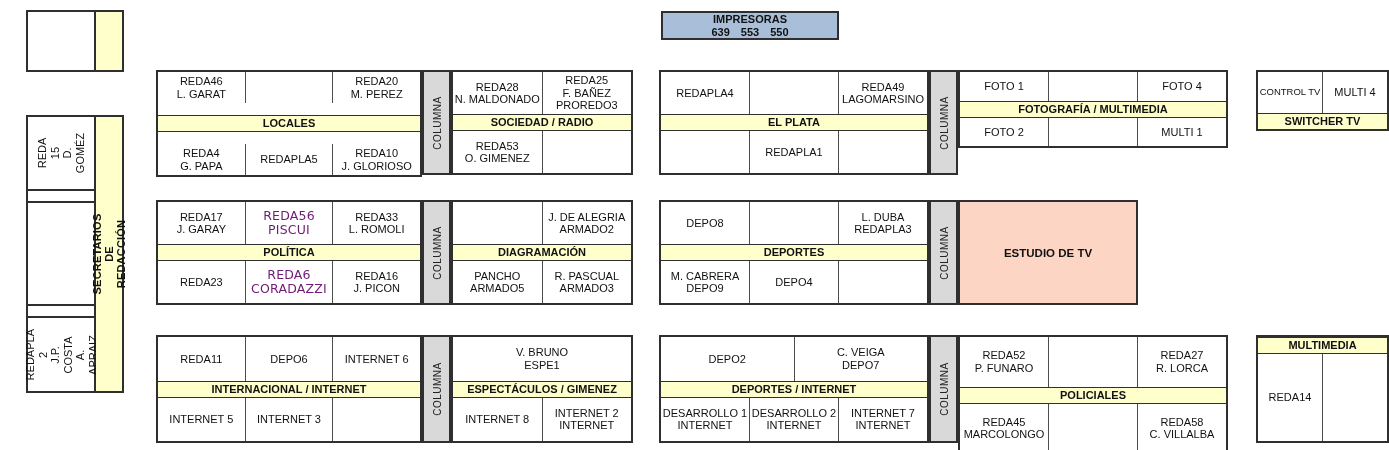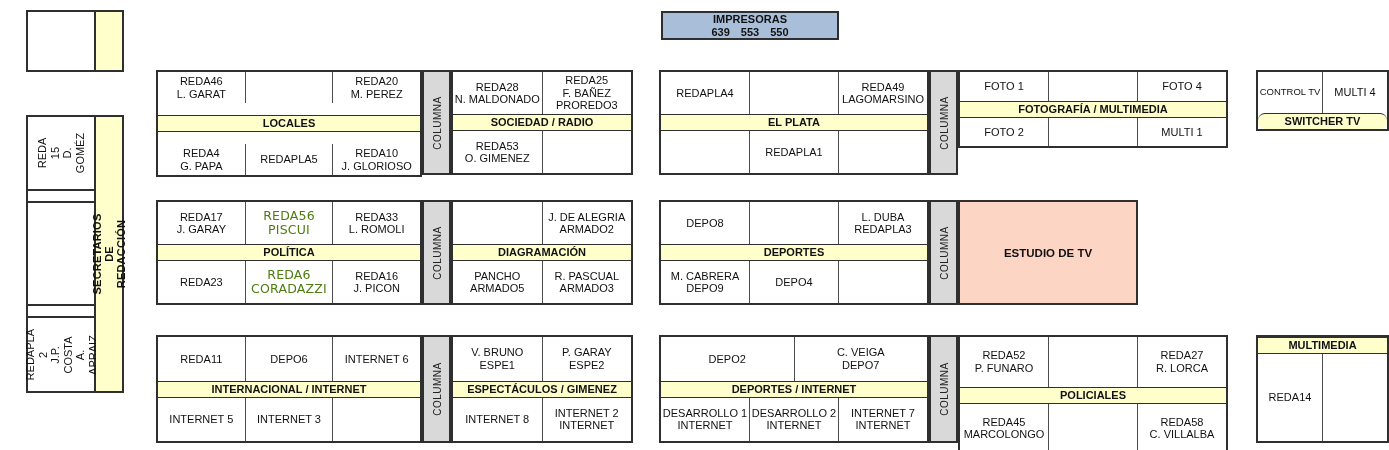--- a/index.html
+++ b/index.html
@@ -48,27 +48,27 @@
     flex: 0 0 15px;
     background: var(--header-yellow);
     border-top: 1px solid var(--line-dark);
     border-bottom: 1px solid var(--line-dark);
     text-align: center;
     font-weight: bold;
     font-size: 11px;
     line-height: 15px;
     white-space: pre;
   }
-  .grp .hdr:last-child { border-bottom: none; border-radius: 7px; }
+  .grp .hdr:last-child { border-bottom: none; }
   .cell.alt {
     font-family: "DejaVu Sans", sans-serif;
     font-size: 12.5px;
     line-height: 14px;
     letter-spacing: 0.2px;
-    color: #4d7c0f;
+    color: #701a75;
   }
   .cell.small { font-size: 9.5px; }
   
   .columna {
     position: absolute;
     width: 29px;
     background: var(--columna-gray);
     border: 2px solid var(--line-dark);
     box-sizing: border-box;
   }
@@ -336,22 +336,20 @@
   </div>
 
   <div class="columna" style="left:406px; top:335px; height:108px;">
     <span class="rot">COLUMNA</span>
   </div>
 
   <div class="grp" style="left:435px; top:335px; width:182px; height:108px;">
     <div class="row">
       <div class="cell">V. BRUNO
 ESPE1</div>
-      <div class="cell">P. GARAY
-ESPE2</div>
     </div>
     <div class="hdr">ESPECTÁCULOS / GIMENEZ</div>
     <div class="row">
       <div class="cell">INTERNET 8</div>
       <div class="cell">INTERNET 2
 INTERNET</div>
     </div>
   </div>
 
   <div class="grp" style="left:643px; top:335px; width:270px; height:108px;">

